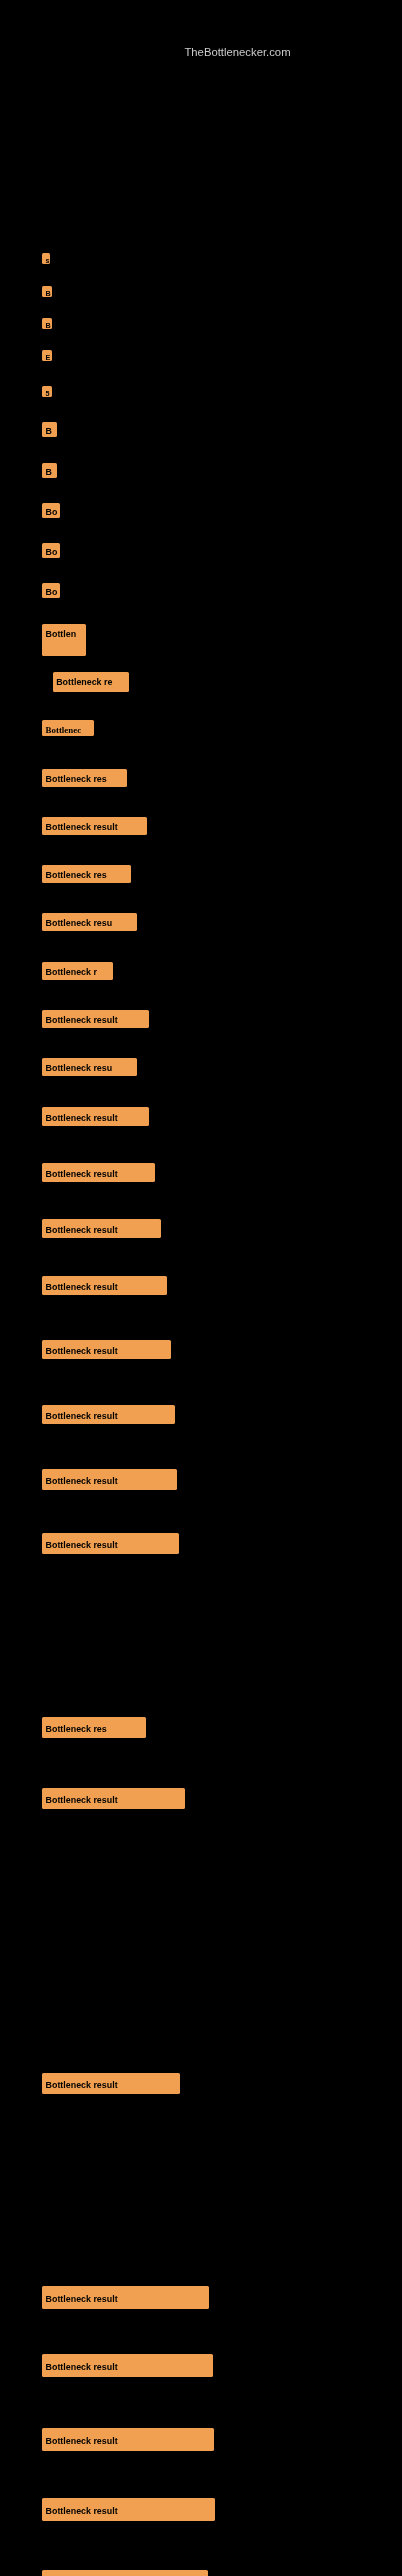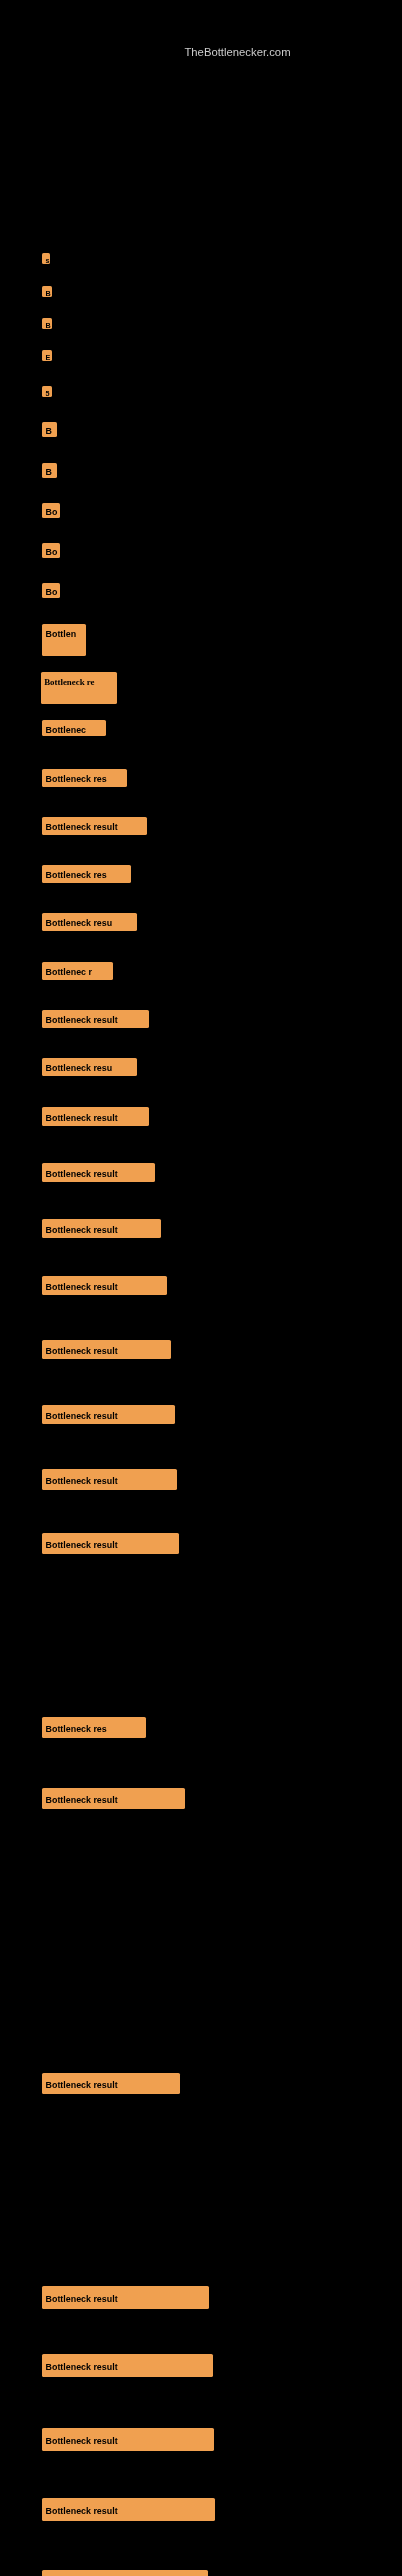--- a/index.html
+++ b/index.html
@@ -43,27 +43,27 @@
 <span class="site-title">TheBottlenecker.com</span>
 
 <div id="labels-container"></div>
 
 <div class="bottleneck-label" style="top: 386px; left: 6.4px; width: 14.5px; height: 14.5px; line-height: 14.5px;">B</div>
 <div class="bottleneck-label" style="top: 427px; left: 6.4px; width: 14.5px; height: 14.5px; line-height: 14.5px;">B</div>
 <div class="bottleneck-label" style="top: 467px; left: 6.4px; width: 17.7px; height: 14.5px; line-height: 14.5px;">Bo</div>
 <div class="bottleneck-label" style="top: 507px; left: 6.4px; width: 17.7px; height: 14.5px; line-height: 14.5px;">Bo</div>
 <div class="bottleneck-label" style="top: 547px; left: 6.4px; width: 17.7px; height: 14.5px; line-height: 14.5px;">Bo</div>
 <div class="bottleneck-label" style="top: 588px; left: 6.4px; width: 44px; height: 32px; line-height: 16px;">Bottlen</div>
-<div class="bottleneck-label" style="top: 636px; left: 5px; width: 76px; height: 32px; line-height: 16px; font-family: Liberation Serif, serif;">Bottleneck re</div>
-<div class="bottleneck-label" style="top: 684px; left: 6.4px; width: 64px; height: 16px; line-height: 16px;">Bottlenec</div>
+<div class="bottleneck-label" style="top: 636px; left: 17px; width: 76px; height: 20px; line-height: 16px;">Bottleneck re</div>
+<div class="bottleneck-label" style="top: 684px; left: 6.4px; width: 52px; height: 16px; line-height: 16px; font-family: Liberation Serif, serif;">Bottlenec</div>
 <div class="bottleneck-label" style="top: 733px; left: 6.4px; width: 85px; height: 17.7px; line-height: 17.7px;">Bottleneck res</div>
 <div class="bottleneck-label" style="top: 781px; left: 6.4px; width: 105px; height: 17.7px; line-height: 17.7px;">Bottleneck result</div>
 <div class="bottleneck-label" style="top: 829px; left: 6.4px; width: 89px; height: 17.7px; line-height: 17.7px;">Bottleneck res</div>
 <div class="bottleneck-label" style="top: 877px; left: 6.4px; width: 95px; height: 17.7px; line-height: 17.7px;">Bottleneck resu</div>
-<div class="bottleneck-label" style="top: 926px; left: 6.4px; width: 71px; height: 17.7px; line-height: 17.7px;">Bottlenec r</div>
+<div class="bottleneck-label" style="top: 926px; left: 6.4px; width: 71px; height: 17.7px; line-height: 17.7px;">Bottleneck r</div>
 <div class="bottleneck-label" style="top: 974px; left: 6.4px; width: 107px; height: 17.7px; line-height: 17.7px;">Bottleneck result</div>
 <div class="bottleneck-label" style="top: 1022px; left: 6.4px; width: 95px; height: 17.7px; line-height: 17.7px;">Bottleneck resu</div>
 <div class="bottleneck-label" style="top: 1071px; left: 6.4px; width: 107px; height: 19.3px; line-height: 19.3px;">Bottleneck result</div>
 <div class="bottleneck-label" style="top: 1127px; left: 6.4px; width: 113px; height: 19.3px; line-height: 19.3px;">Bottleneck result</div>
 <div class="bottleneck-label" style="top: 1183px; left: 6.4px; width: 119px; height: 19.3px; line-height: 19.3px;">Bottleneck result</div>
 <div class="bottleneck-label" style="top: 1240px; left: 6.4px; width: 125px; height: 19.3px; line-height: 19.3px;">Bottleneck result</div>
 <div class="bottleneck-label" style="top: 1304px; left: 6.4px; width: 129px; height: 19.3px; line-height: 19.3px;">Bottleneck result</div>
 <div class="bottleneck-label" style="top: 1369px; left: 6.4px; width: 133px; height: 19.3px; line-height: 19.3px;">Bottleneck result</div>
 <div class="bottleneck-label" style="top: 1433px; left: 6.4px; width: 135px; height: 21px; line-height: 21px;">Bottleneck result</div>
 <div class="bottleneck-label" style="top: 1497px; left: 6.4px; width: 137px; height: 21px; line-height: 21px;">Bottleneck result</div>

